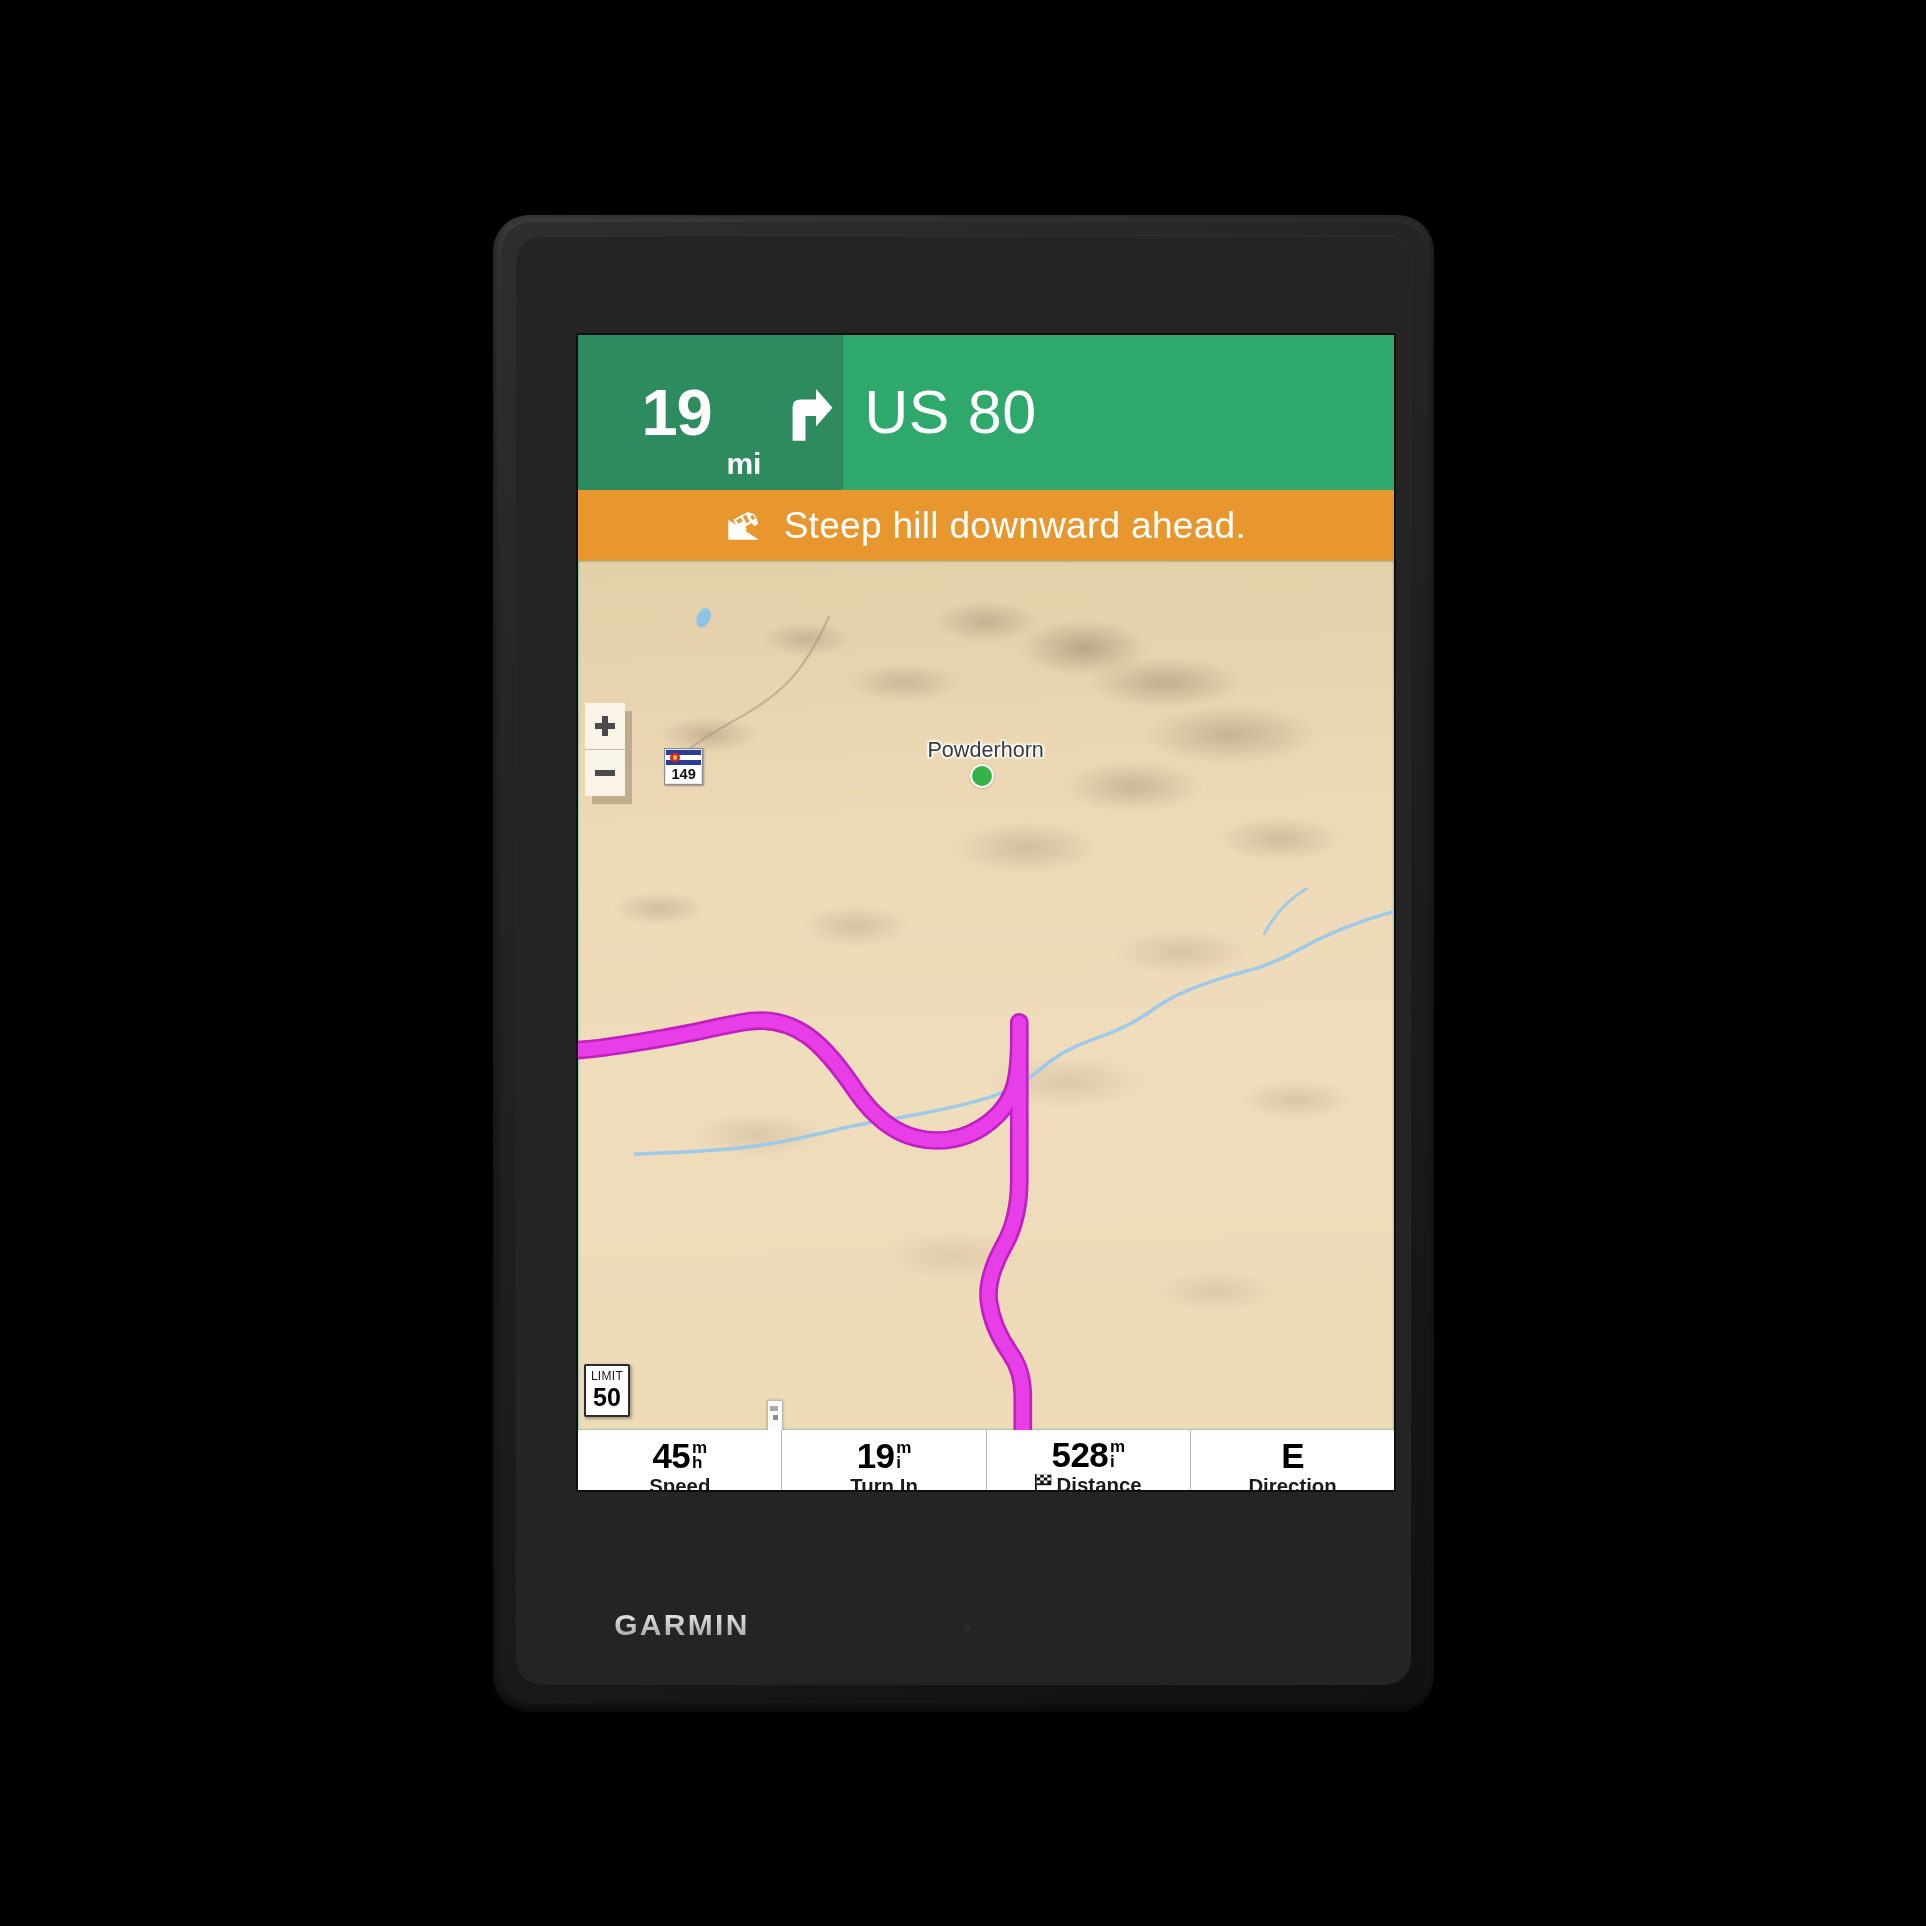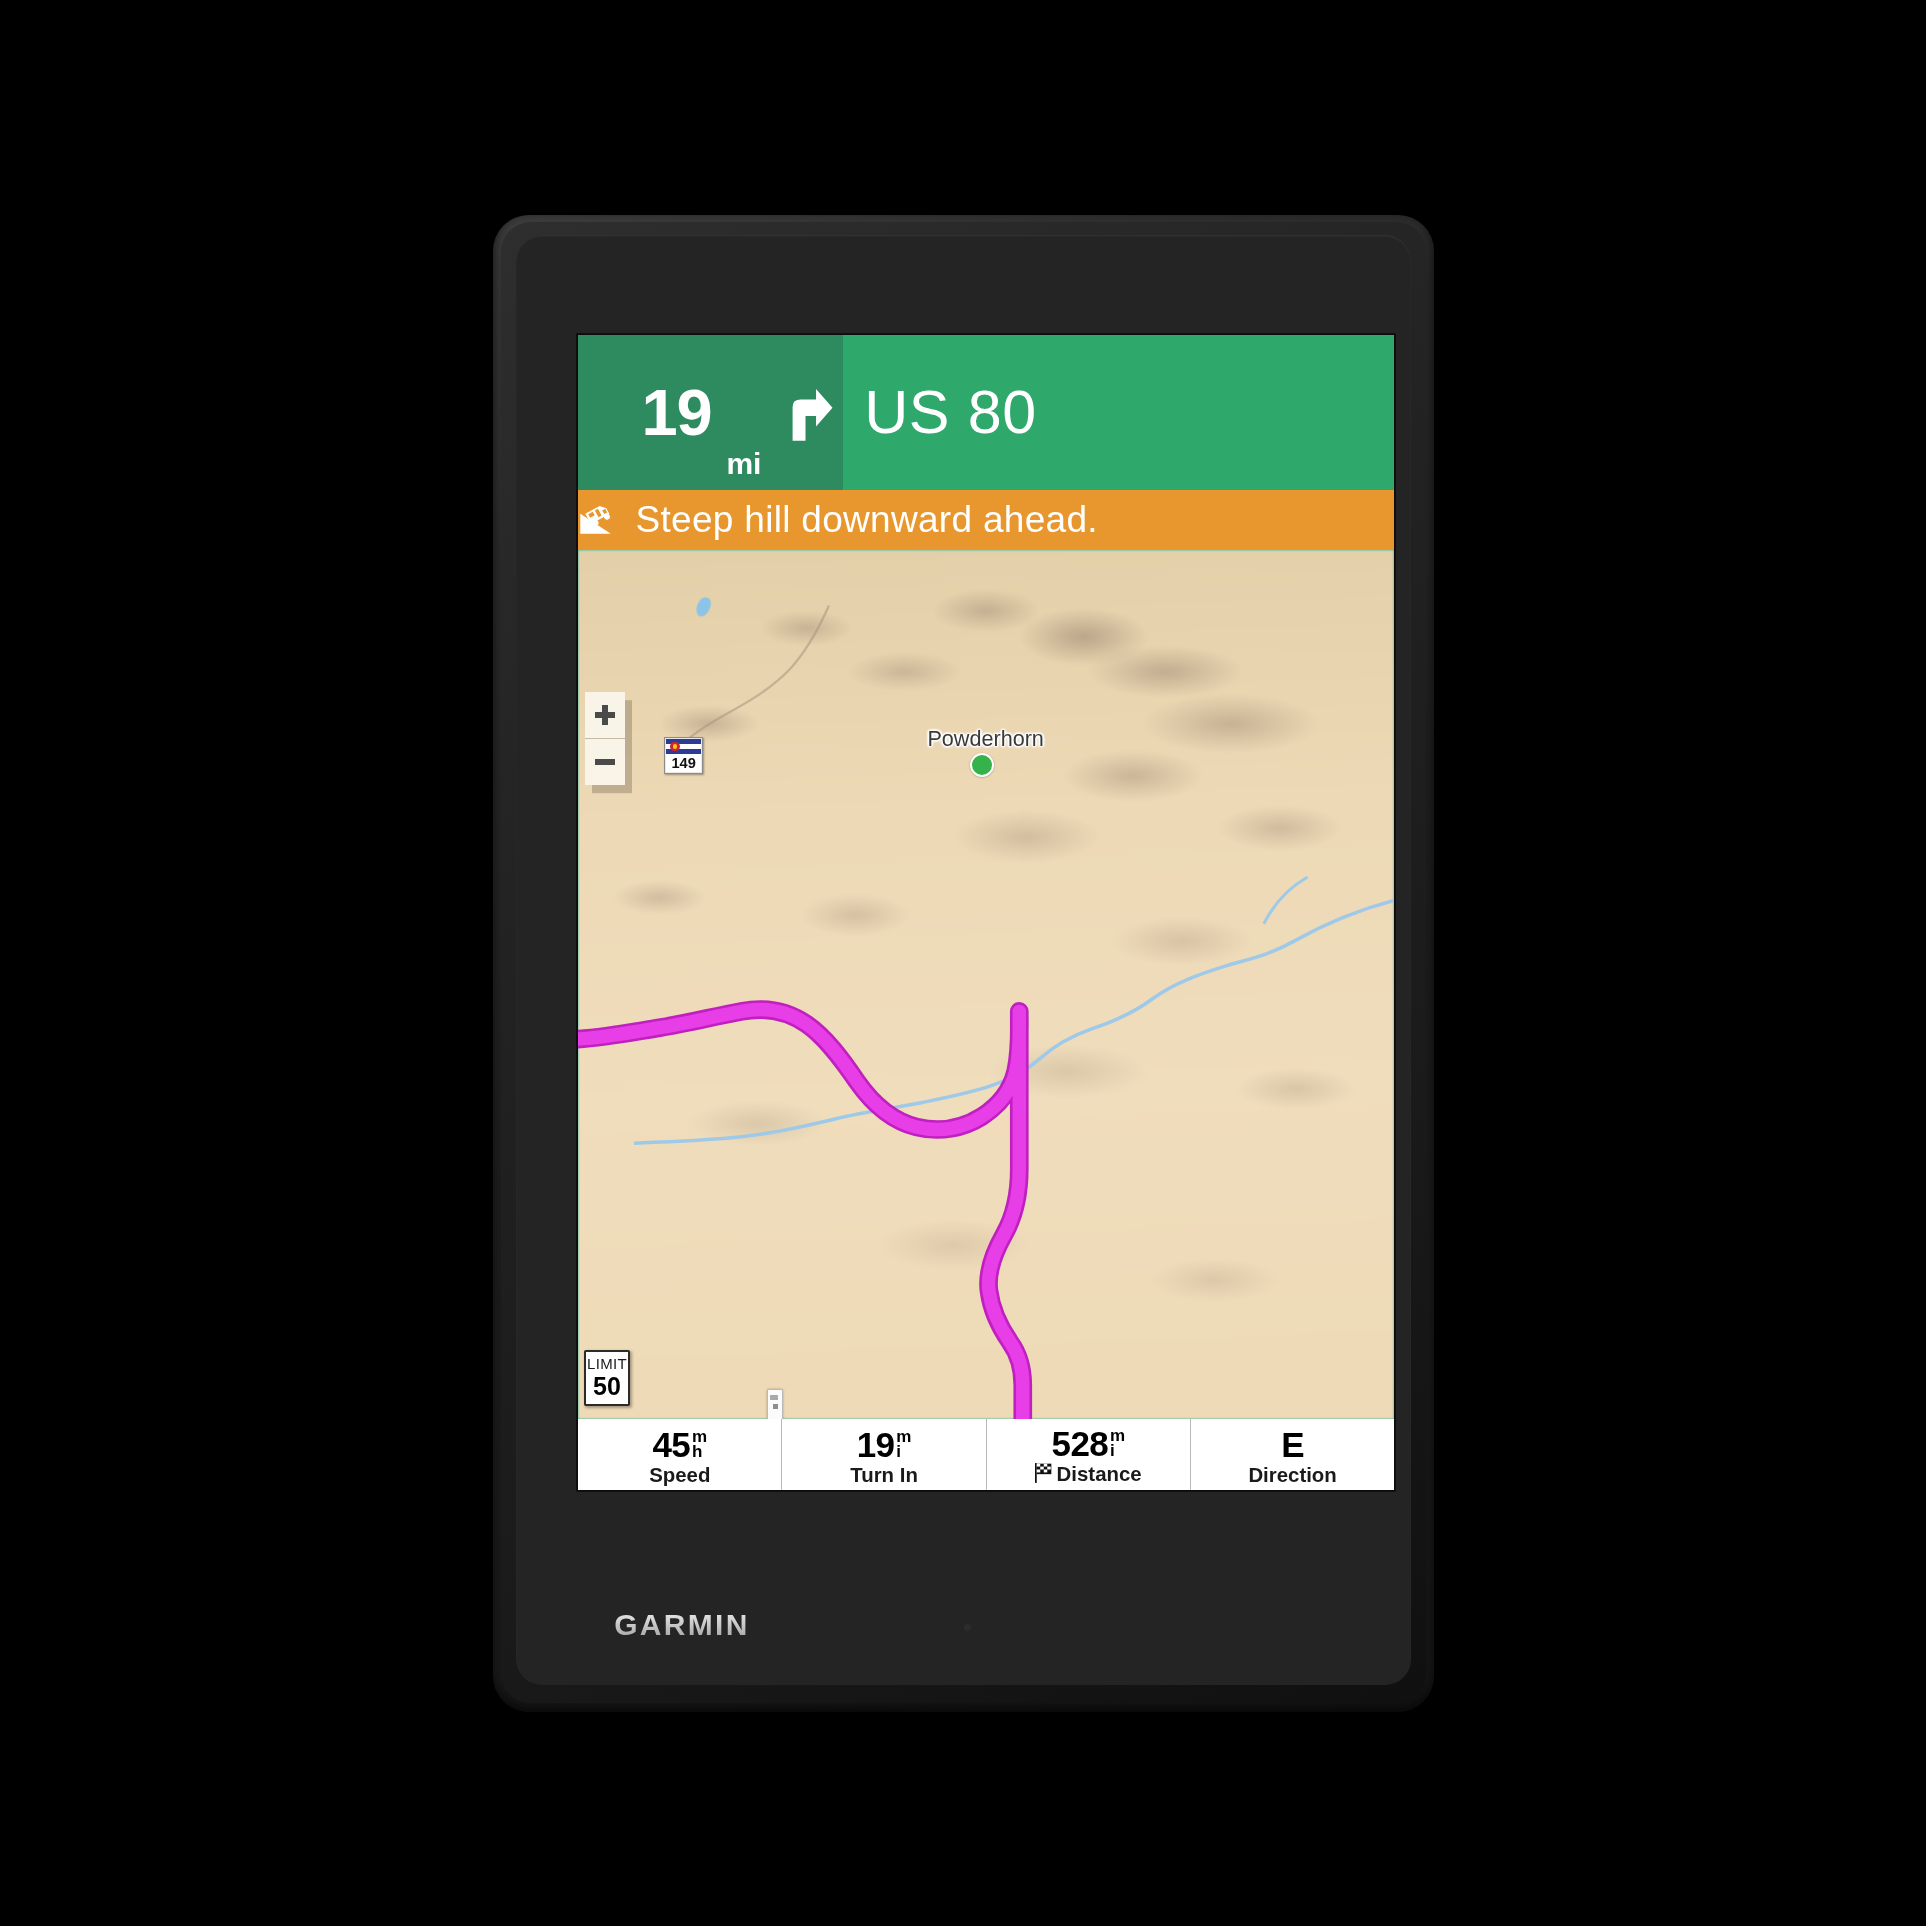--- a/index.html
+++ b/index.html
@@ -34,22 +34,22 @@
             line-height:1;font-family:"Liberation Sans",sans-serif;}
   .dist-unit{font-size:30px;font-weight:bold;color:#fff;margin-left:15px;
              align-self:flex-end;margin-bottom:9.3px;}
   #turn-arrow-box{width:76px;background:#2e8b5f;display:flex;align-items:center;
                   justify-content:center;}
   #turn-road-box{flex:1;background:#2fa86b;display:flex;align-items:center;
                  padding-left:21px;box-sizing:border-box;}
   #turn-road-label{font-size:61px;color:#fff;line-height:1;letter-spacing:0.6px;}
 
   
-  #alert-banner{height:60px;background:#e8972e;display:flex;align-items:center;
-                gap:16.3px;}
+  #alert-banner{height:71px;background:#e8972e;display:flex;align-items:center;
+                justify-content:center;gap:16.3px;}
   #alert-text{font-size:37px;color:#fff;letter-spacing:0.3px;}
 
   
   #map{position:relative;height:869px;width:100%;overflow:hidden;
        background:#14b8a6;}
   #terrain{position:absolute;inset:0;
       background:
         radial-gradient(ellipse 105px 47px at 62% 10%, rgba(120,100,85,.40), transparent 62%),
         radial-gradient(ellipse 123px 41px at 72% 14%, rgba(120,100,85,.34), transparent 64%),
         radial-gradient(ellipse 88px 35px at 50% 7%, rgba(120,100,85,.30), transparent 62%),
@@ -106,21 +106,21 @@
   #shield-flag .cmark:after{content:"";position:absolute;left:2.3px;top:2.3px;
       width:4.7px;height:4.7px;border-radius:50%;background:#f5c518;}
   #shield-num{background:#fff;text-align:center;font-size:14.6px;font-weight:bold;
       color:#111;line-height:1.12;padding:0.6px 0;}
 
   
   #speedlimit{position:absolute;left:5.8px;bottom:13px;width:46px;
       background:#fff;border:2.3px solid #2b2b2b;border-radius:1.8px;
       box-shadow:1.2px 1.8px 2.9px rgba(0,0,0,.3);text-align:center;
       padding:4.1px 0 5.3px;box-sizing:border-box;}
-  #sl-word{font-size:15px;color:#1a1a1a;letter-spacing:0.3px;line-height:1;}
+  #sl-word{font-size:12px;color:#1a1a1a;letter-spacing:0.3px;line-height:1;}
   #sl-num{font-size:25px;font-weight:bold;color:#000;line-height:1;margin-top:2.3px;}
 
   
   #vehicle{position:absolute;left:189px;bottom:-2.3px;width:14px;height:30px;
       background:#fbfbfb;border:1.2px solid #b9b9b9;border-radius:1.8px;
       box-shadow:0 0 2.3px rgba(0,0,0,.3);}
   #vehicle:before{content:"";position:absolute;left:2.3px;top:4.7px;width:7.6px;height:5.3px;
       background:#a9a9a9;border-radius:0.6px;}
   #vehicle:after{content:"";position:absolute;left:4.7px;top:13.4px;width:5.3px;height:5.3px;
       background:#8e8e8e;}

